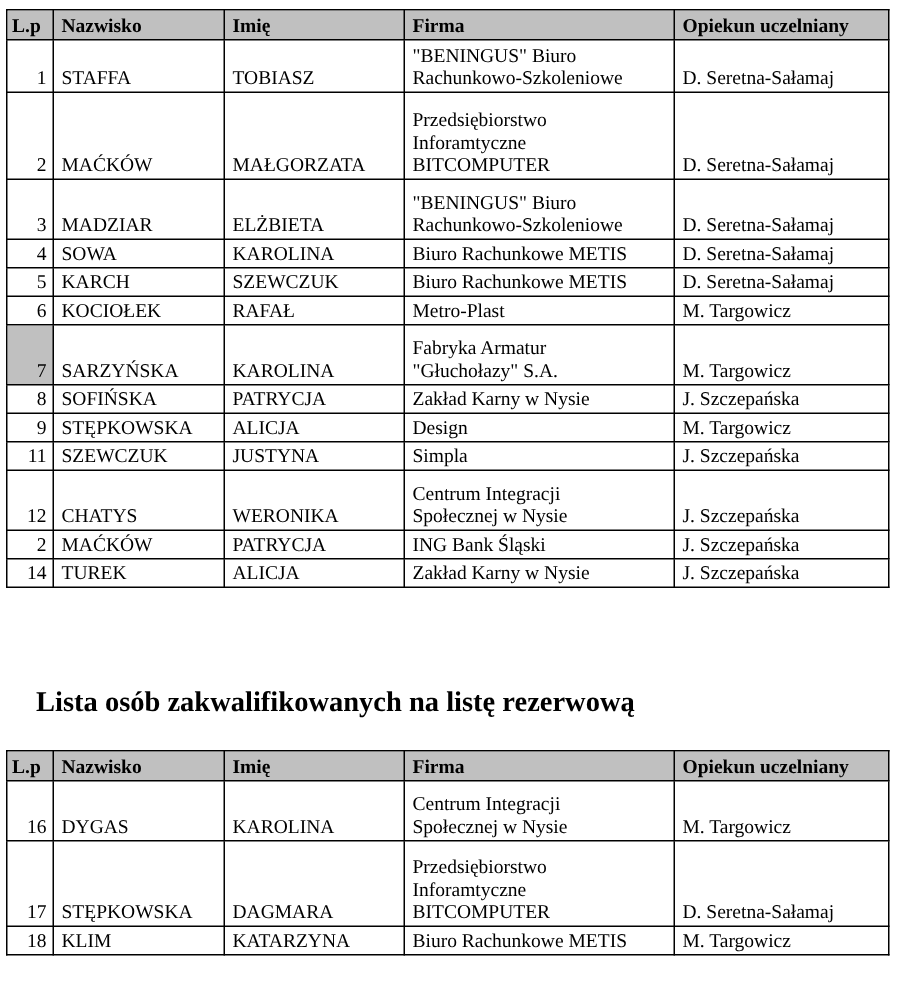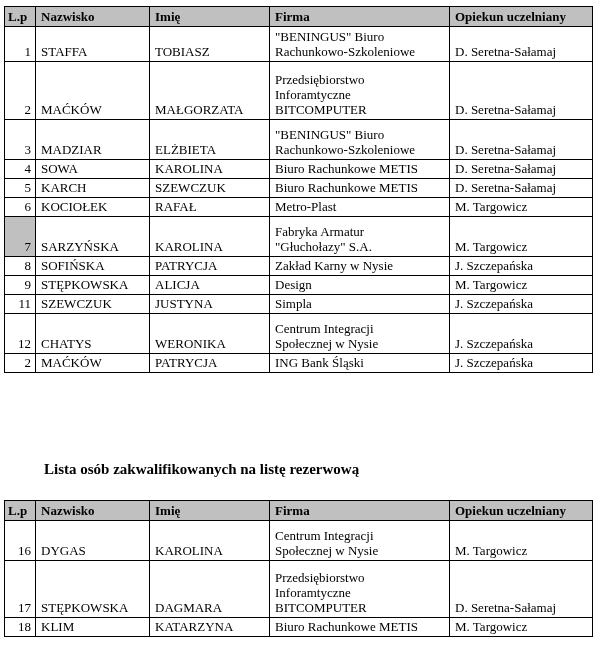--- a/index.html
+++ b/index.html
@@ -45,24 +45,24 @@
   }
   .doc-table th.col-lp { padding-left: 3px; }
   .doc-table td.col-lp {
     text-align: right;
     padding-right: 4px;
     padding-left: 1px;
   }
   .doc-table td.shaded { background: #c0c0c0; }
   .section-heading {
     position: absolute;
-    left: 44px;
+    left: 24px;
     top: 461px;
     font-weight: bold;
-    font-size: 15px;
+    font-size: 19px;
     line-height: 16px;
     white-space: nowrap;
     text-align: right;
   }
   .col-w0 { width: 31px; }
   .col-w1 { width: 114px; }
   .col-w2 { width: 120px; }
   .col-w3 { width: 180px; }
   .col-w4 { width: 143px; }
 </style>
@@ -172,20 +172,27 @@
 Społecznej w Nysie</td>
           <td>J. Szczepańska</td>
         </tr>
         <tr style="height: 18px;">
           <td class="col-lp">2</td>
           <td>MAĆKÓW</td>
           <td>PATRYCJA</td>
           <td>ING Bank Śląski</td>
           <td>J. Szczepańska</td>
         </tr>
+        <tr style="height: 19px;">
+          <td class="col-lp">14</td>
+          <td>TUREK</td>
+          <td>ALICJA</td>
+          <td>Zakład Karny w Nysie</td>
+          <td>J. Szczepańska</td>
+        </tr>
       </tbody>
   </table>
 
   <div class="section-heading">Lista osób zakwalifikowanych na listę rezerwową</div>
 
   <table class="doc-table" id="table2">
     <colgroup>
       <col class="col-w0">
         <col class="col-w1">
         <col class="col-w2">

